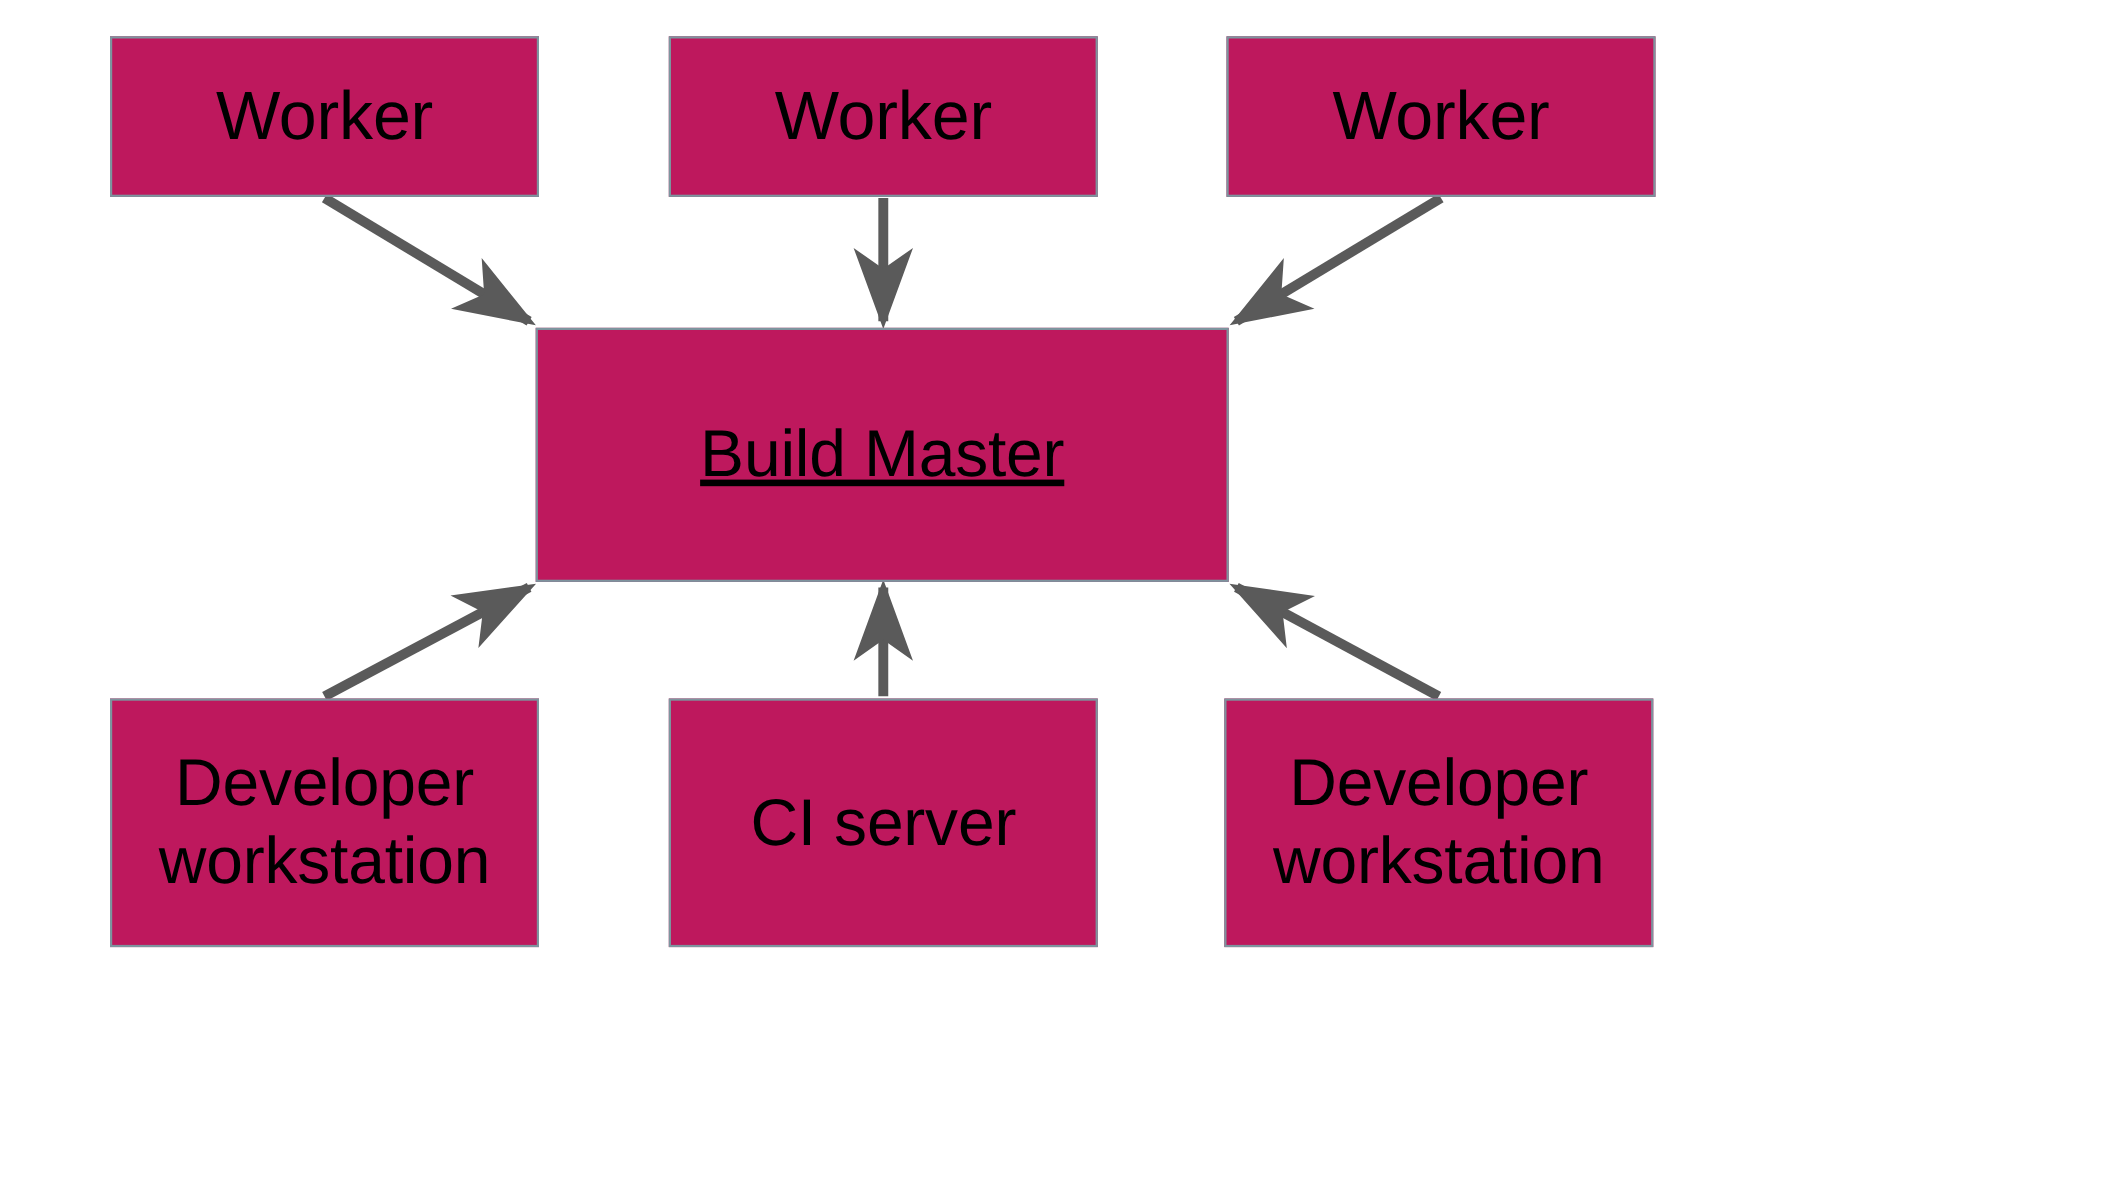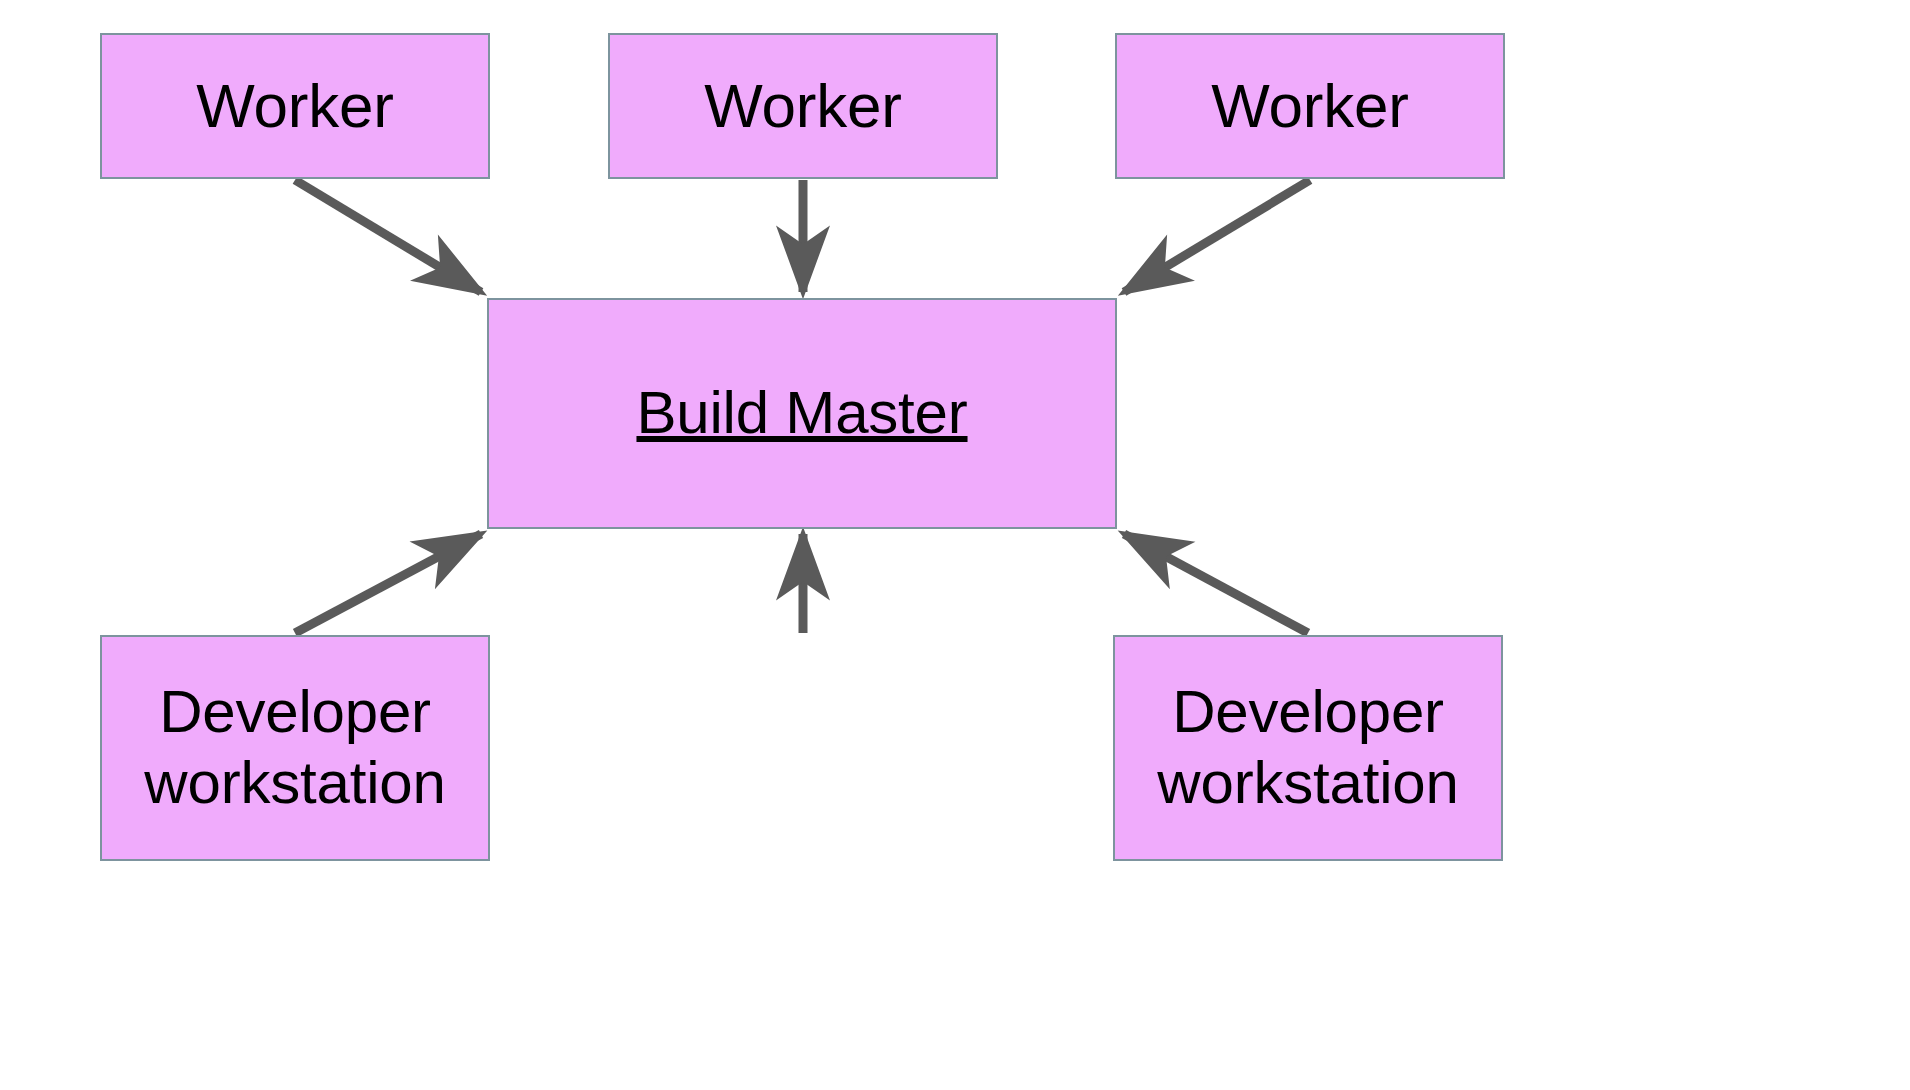--- a/index.html
+++ b/index.html
@@ -22,21 +22,21 @@
     position: absolute;
     left: 0;
     top: 0;
     width: 1910px;
     height: 1090px;
     pointer-events: none;
   }
   .node {
     position: absolute;
     box-sizing: border-box;
-    background: #f0abfc;
+    background: #be185d;
     border: 2px solid #7d949e;
     display: flex;
     align-items: center;
     justify-content: center;
     text-align: center;
     color: #000000;
     line-height: 1.18;
     white-space: pre-line;
     font-weight: 400;
     letter-spacing: -0.2px;
@@ -110,19 +110,22 @@
 
   <div class="node" id="node-build-master">
     <span class="node-label">Build Master</span>
   </div>
 
   <div class="node" id="node-dev-ws-1">
     <span class="node-label">Developer
 workstation</span>
   </div>
 
+  <div class="node" id="node-ci-server">
+    <span class="node-label">CI server</span>
+  </div>
 
   <div class="node" id="node-dev-ws-2">
     <span class="node-label">Developer
 workstation</span>
   </div>
 
 </div>
 
 </body></html>

